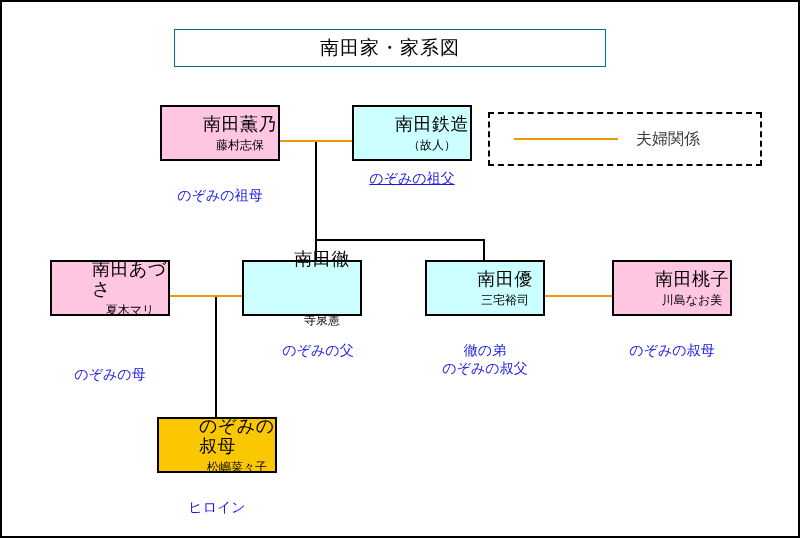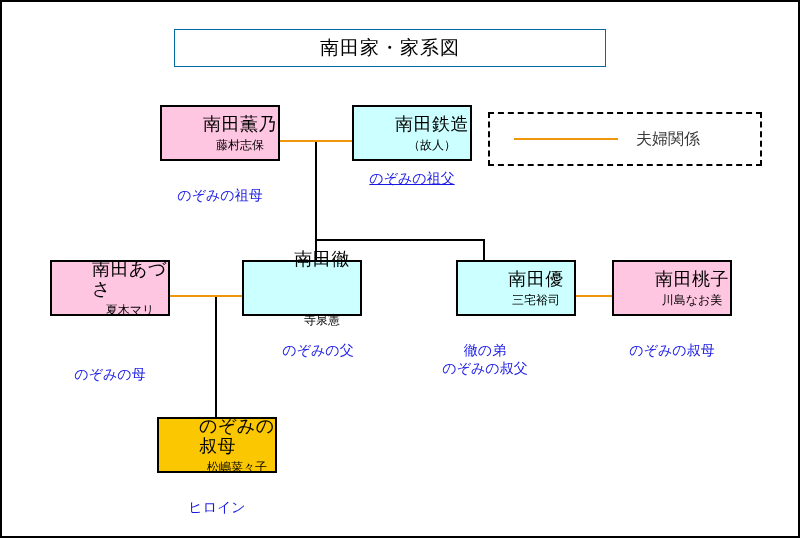--- a/index.html
+++ b/index.html
@@ -160,21 +160,21 @@
     <span class="pactor">夏木マリ</span>
   </div>
   <div class="caption" style="left:38px; top:340px; width:140px;margin-top:24px;">のぞみの母</div>
 
   <div class="person c-cyan" style="left:240px; top:258px;gap:40px;">
     <span class="pname">南田徹</span>
     <span class="pactor">寺泉憲</span>
   </div>
   <div class="caption" style="left:246px; top:340px; width:140px;">のぞみの父</div>
 
-  <div class="person c-cyan" style="left:423px; top:258px;margin-left:31px;">
+  <div class="person c-cyan" style="left:423px; top:258px;">
     <span class="pname">南田優</span>
     <span class="pactor">三宅裕司</span>
   </div>
   <div class="caption" style="left:413px; top:340px; width:140px;">徹の弟
 のぞみの叔父</div>
 
   <div class="person c-pink" style="left:610px; top:258px;">
     <span class="pname">南田桃子</span>
     <span class="pactor">川島なお美</span>
   </div>

